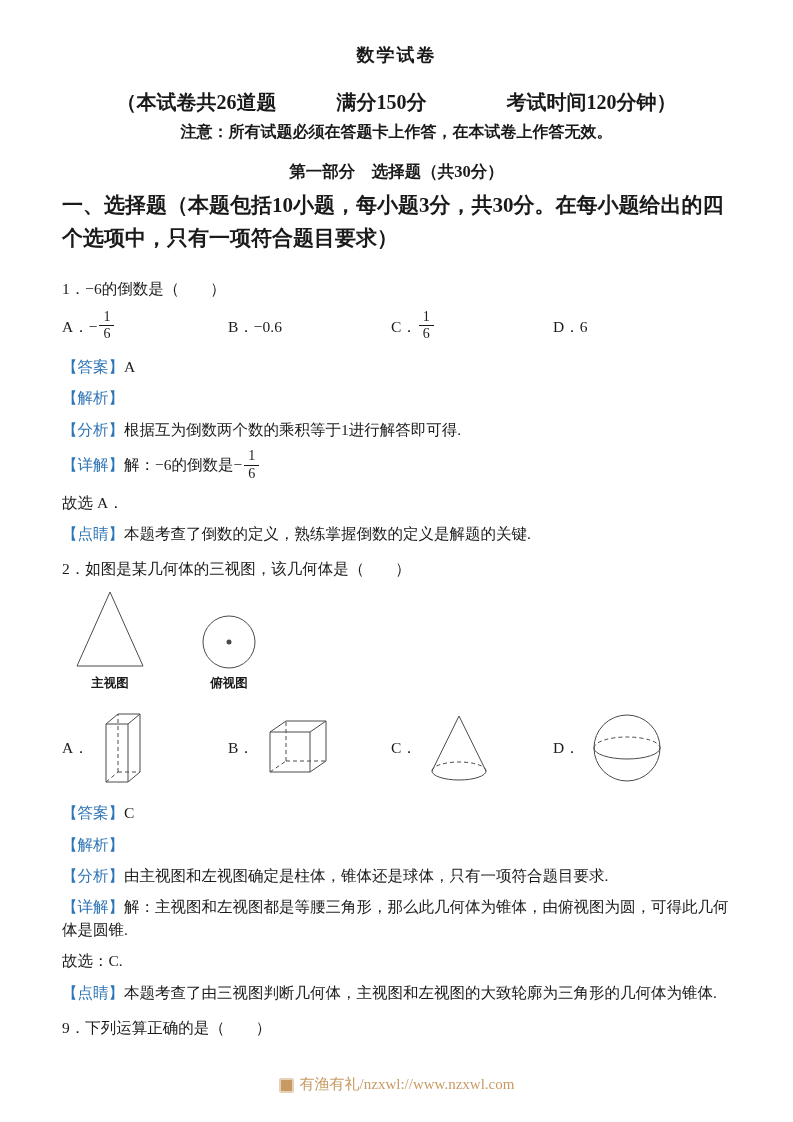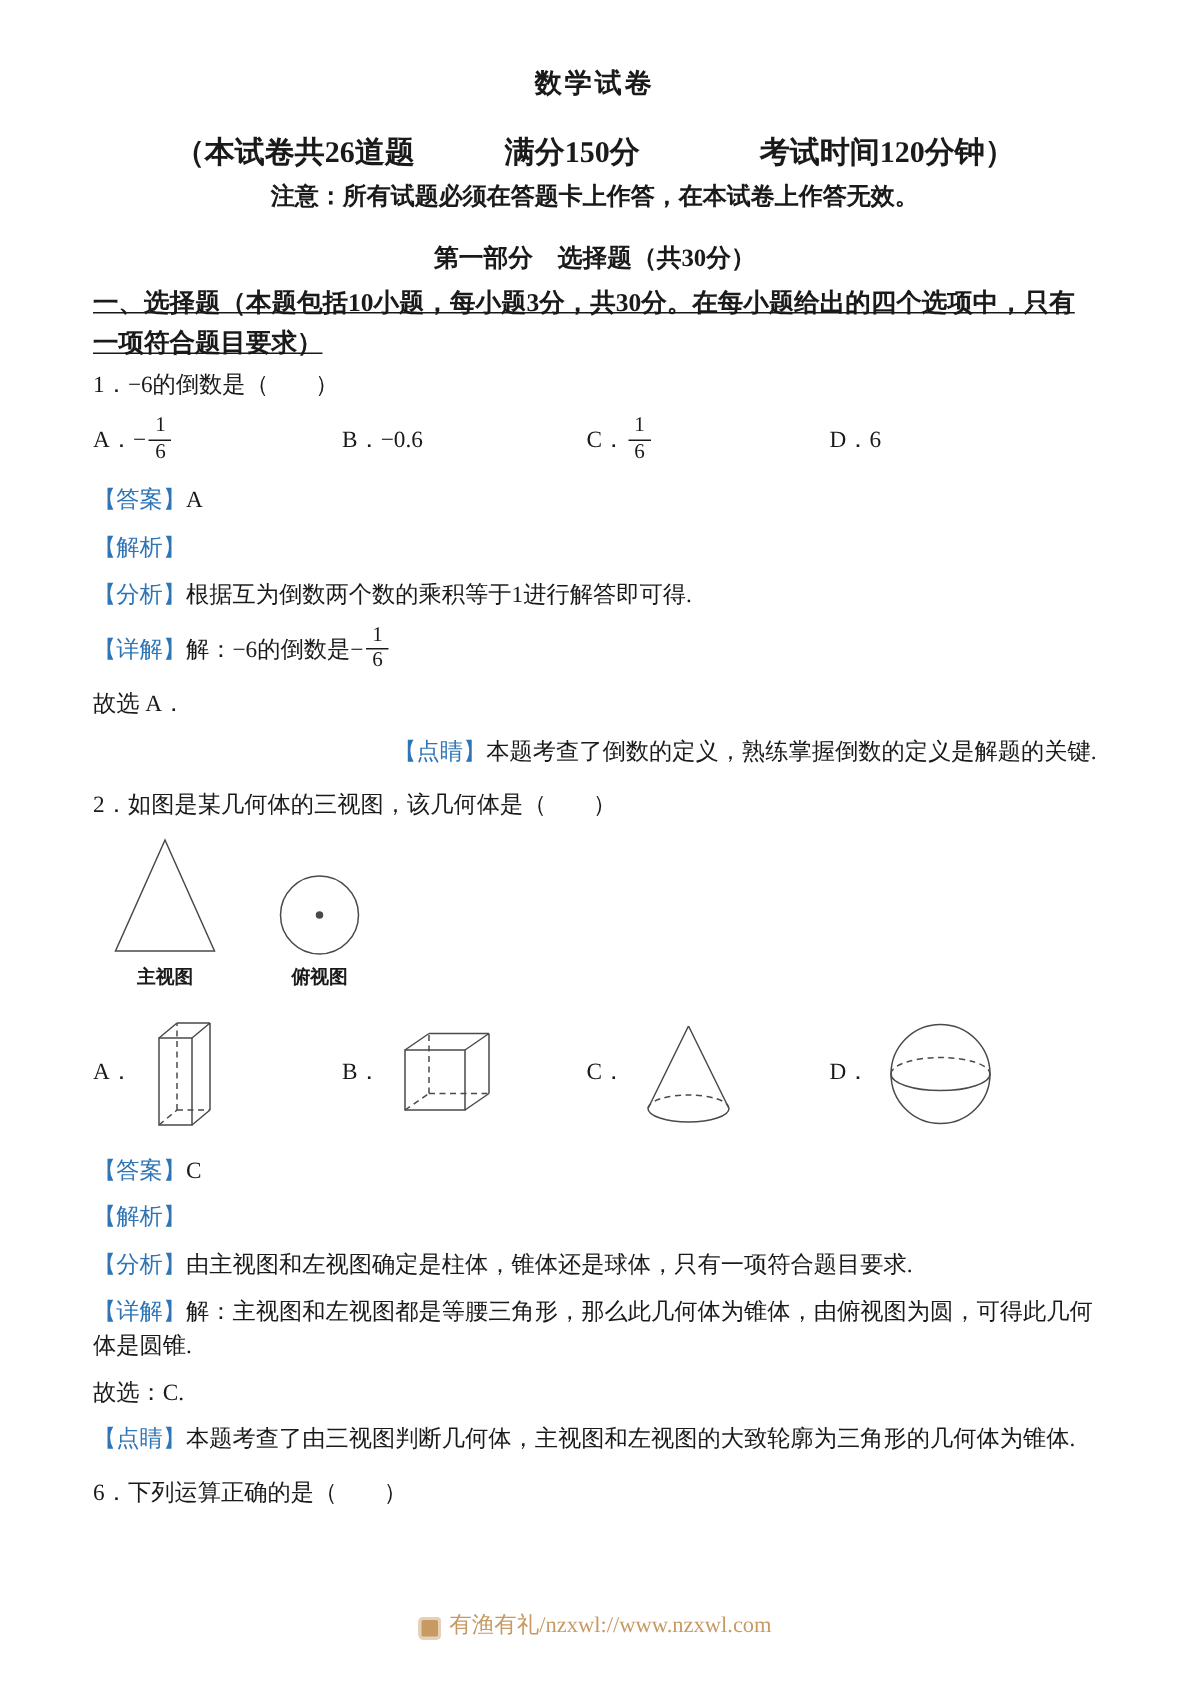--- a/index.html
+++ b/index.html
@@ -13,37 +13,37 @@
     width:793px;height:1122px;position:relative;overflow:hidden;
     font-family:"Liberation Serif","DejaVu Serif",serif;
     color:#1a1a1a;font-size:15.5px;line-height:1.45;
   }
   .page{padding:42px 62px 0 62px;}
   .center{text-align:center;}
   .title{font-size:18px;font-weight:bold;margin-bottom:20px;letter-spacing:2px;}
   .meta-line{font-weight:bold;font-size:20px;margin-bottom:3px;}
   .notice-line{font-weight:bold;font-size:16px;margin-bottom:17px;}
   .part-line{font-weight:bold;font-size:16.5px;margin-bottom:5px;}
-  .section-heading{font-weight:bold;font-size:17px;margin-bottom:4px;line-height:1.55;text-decoration:underline;}
+  .section-heading{font-weight:bold;font-size:21px;margin-bottom:24px;line-height:1.55;}
   .para{margin-bottom:9px;}
   .stem{margin-bottom:5px;}
   .tag{color:var(--tag-blue);}
   .options-row{display:flex;align-items:center;min-height:42px;margin-bottom:8px;}
   .opt{display:inline-flex;align-items:center;}
   .opt-a{width:166px;}
   .opt-b{width:163px;}
   .opt-c{width:162px;}
   .opt-d{flex:1;}
   .frac{
     display:inline-block;vertical-align:middle;text-align:center;
     line-height:1.05;font-size:14px;margin:0 2px;position:relative;top:-1px;
   }
   .frac .num{display:block;border-bottom:1.2px solid #1a1a1a;padding:0 4px 1px;}
   .frac .den{display:block;padding-top:1px;}
-  .views-row{display:flex;align-items:flex-end;gap:36px;margin:6px 0 14px 10px;}
+  .views-row{display:flex;align-items:flex-end;gap:52px;margin:6px 0 14px 10px;}
   .view-fig{display:flex;flex-direction:column;align-items:center;}
   .view-label{font-weight:bold;font-size:12.5px;margin-top:3px;font-family:"Liberation Sans","DejaVu Sans",sans-serif;}
   .shapes-row{display:flex;align-items:center;margin:4px 0 12px 0;}
   .shape-opt{display:flex;align-items:center;gap:10px;}
   .shape-a{width:166px;}
   .shape-b{width:163px;}
   .shape-c{width:162px;}
   .shape-d{flex:1;}
   svg.figure{color:var(--figure-stroke);display:block;}
   .footer{
@@ -105,21 +105,21 @@
   <div class="para">
     <span class="tag">【分析】</span><span>根据互为倒数两个数的乘积等于1进行解答即可得.</span>
   </div>
 
   <div class="para">
     <span class="tag">【详解】</span><span>解：−6的倒数是−</span><span class="frac"><span class="num">1</span><span class="den">6</span></span>
   </div>
 
   <div class="para">故选 A．</div>
 
-  <div class="para" style="margin-bottom:13px;text-align:right;">
+  <div class="para" style="margin-bottom:13px;">
     <span class="tag">【点睛】</span><span>本题考查了倒数的定义，熟练掌握倒数的定义是解题的关键.</span>
   </div>
 
   <div class="para stem">2．如图是某几何体的三视图，该几何体是（　　）</div>
 
   <div class="views-row">
     <div class="view-fig">
       <svg class="figure" width="76" height="84" viewBox="0 0 76 84">
         <polygon points="38,5 5,79 71,79" fill="none" stroke="currentColor" stroke-width="1"></polygon>
       </svg>
@@ -185,20 +185,20 @@
   <div class="para">
     <span class="tag">【详解】</span><span>解：主视图和左视图都是等腰三角形，那么此几何体为锥体，由俯视图为圆，可得此几何体是圆锥.</span>
   </div>
 
   <div class="para">故选：C.</div>
 
   <div class="para" style="margin-bottom:13px;">
     <span class="tag">【点睛】</span><span>本题考查了由三视图判断几何体，主视图和左视图的大致轮廓为三角形的几何体为锥体.</span>
   </div>
 
-  <div class="para stem">6．下列运算正确的是（　　）</div>
+  <div class="para stem">9．下列运算正确的是（　　）</div>
 
 </div>
 
 <div class="footer">
   <span class="footer-logo"></span>
   <span class="footer-text">有渔有礼/nzxwl://www.nzxwl.com</span>
 </div>
 
 </body></html>

